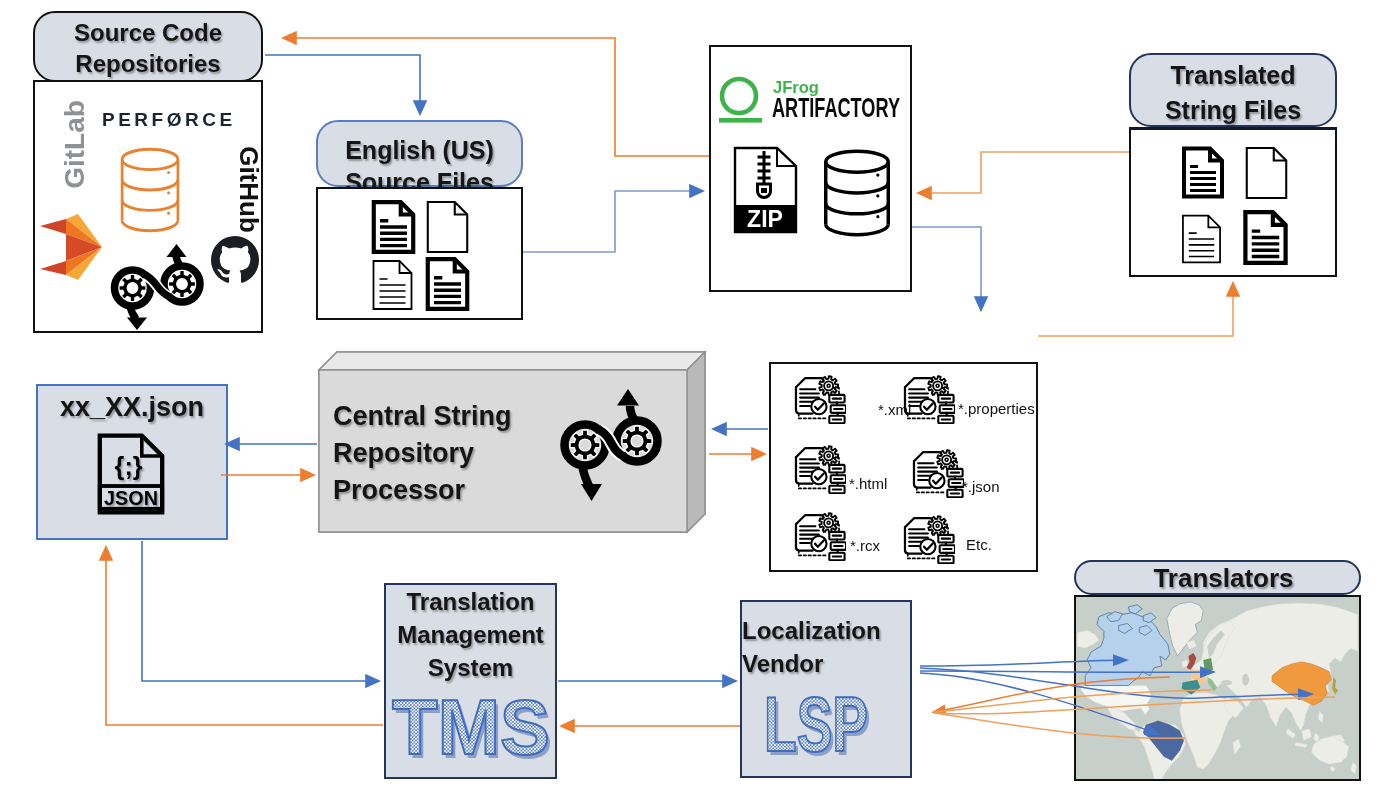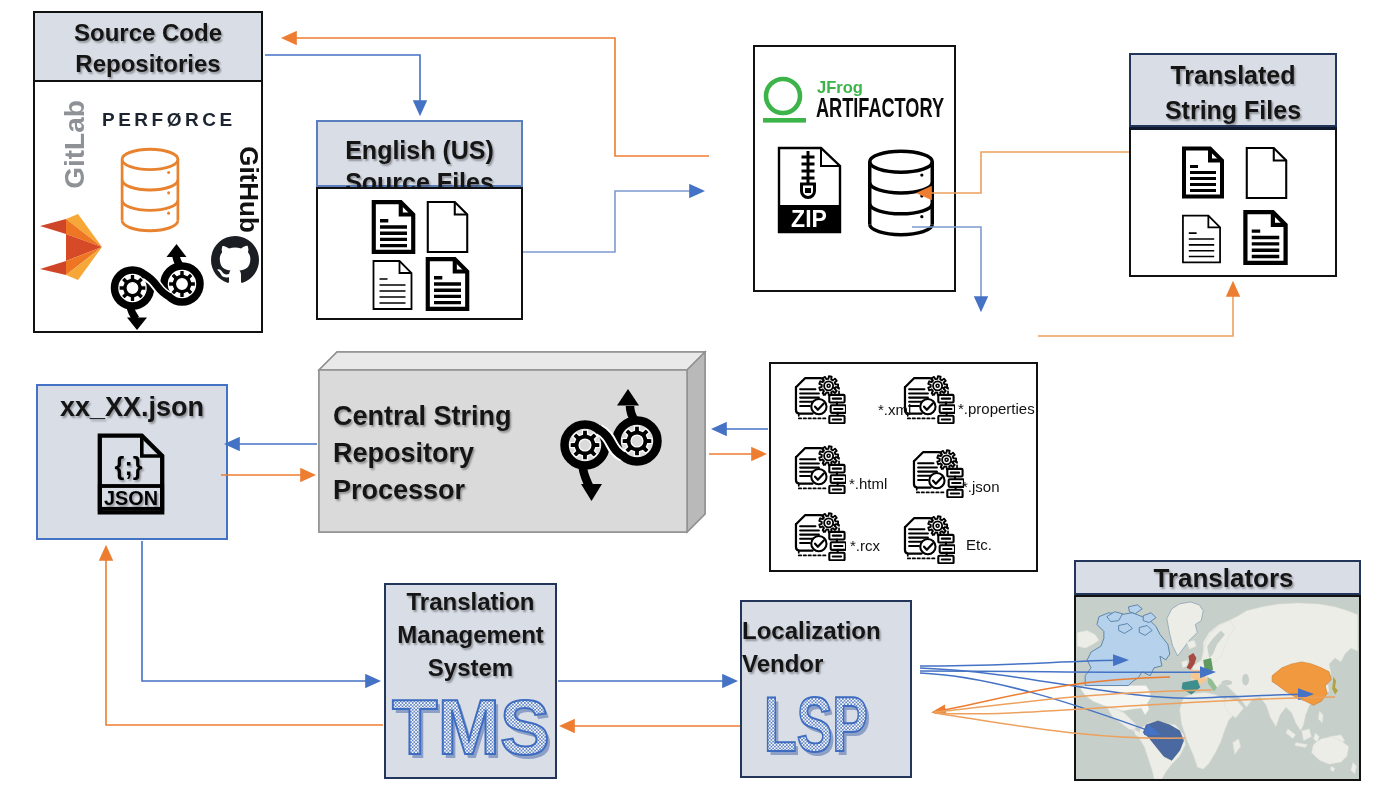--- a/index.html
+++ b/index.html
@@ -1,20 +1,20 @@
 <!DOCTYPE html>
 <html><head>
 <meta charset="utf-8">
 <style>
   html,body{margin:0;padding:0;background:#fff;}
   #page{position:relative;width:1400px;height:797px;background:#fff;overflow:hidden;
         font-family:"Liberation Sans",sans-serif;}
   .box{position:absolute;box-sizing:border-box;}
   .hdr{position:absolute;box-sizing:border-box;background:#d8dde6;text-align:center;
-       font-weight:bold;color:#151515;text-shadow:1.5px 2px 2px rgba(0,0,0,0.33);}
+       font-weight:bold;color:#151515;text-shadow:1.5px 2px 2px rgba(0,0,0,0.33);border-radius:22px;}
   .body{position:absolute;box-sizing:border-box;background:#fff;}
   svg{display:block;}
   .lbl{position:absolute;font-size:15px;color:#111;}
 </style>
 </head>
 <body>
 <div id="page">
 
   <svg width="0" height="0" style="position:absolute">
     <defs>
@@ -127,21 +127,21 @@
     <svg style="position:absolute;left:52px;top:70px;" width="45" height="52" viewBox="0 0 44 52">
       <use href="#doc" stroke="#000" stroke-width="1.8"></use>
         <use href="#doclines" stroke="#000" stroke-width="1.6"></use>
     </svg>
     <svg style="position:absolute;left:106px;top:68px;" width="47" height="54" viewBox="0 0 44 52">
       <use href="#doc" stroke="#000" stroke-width="4"></use>
         <use href="#doclines" stroke="#000" stroke-width="3.2"></use>
     </svg>
   </div>
 
-  <div class="body" style="left:709px;top:45px;width:203px;height:247px;border:2px solid #111;margin-left:44px;">
+  <div class="body" style="left:709px;top:45px;width:203px;height:247px;border:2px solid #111;">
     <svg style="position:absolute;left:7px;top:26px;" width="190" height="55" viewBox="0 0 190 55">
       <circle cx="21" cy="23" r="17" fill="none" stroke="#3cb44a" stroke-width="4.6"></circle>
       <rect x="1" y="68" width="43" height="4.6" fill="#3cb44a" transform="translate(0,-23)"></rect>
       <text x="55" y="20" font-family="Liberation Sans,sans-serif" font-size="16.5" font-weight="bold" fill="#3cb44a">JFrog</text>
       <text x="54" y="44" font-family="Liberation Sans,sans-serif" font-size="27.5" font-weight="bold" fill="#0b0b0b" textLength="128" lengthAdjust="spacingAndGlyphs">ARTIFACTORY</text>
     </svg>
     <svg style="position:absolute;left:21px;top:99px;" width="66" height="88" viewBox="0 0 66 88">
       <path d="M3,2 H45 L64,20 V86 H3 Z" fill="#fff" stroke="#000" stroke-width="2.4"></path>
       <path d="M45,2 V20 H64" fill="none" stroke="#000" stroke-width="2"></path>
       <g stroke="#000" stroke-width="3" fill="none">

